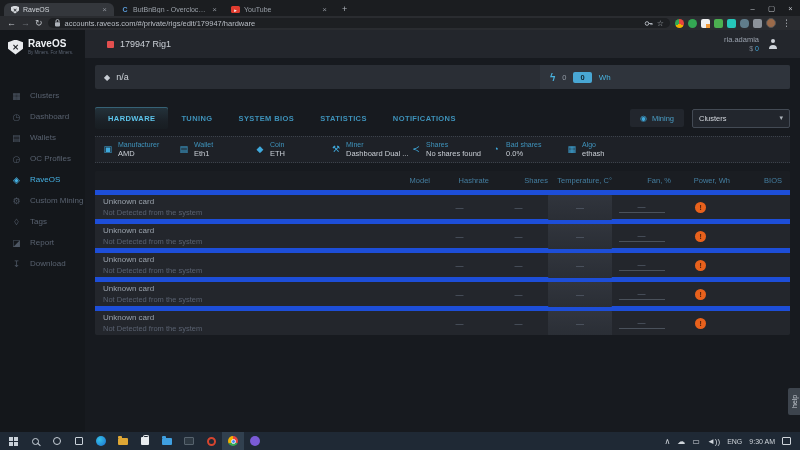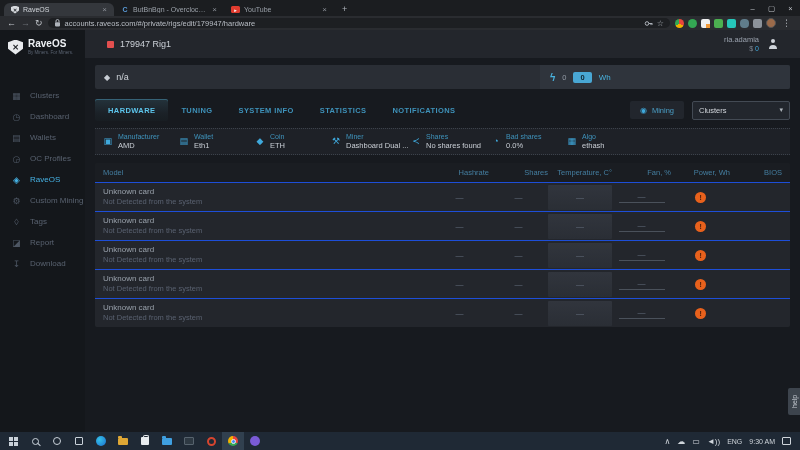--- a/index.html
+++ b/index.html
@@ -68,42 +68,42 @@
   .rigrow{height:24px;display:flex;background:#2a2e35;border-radius:2px;overflow:hidden}
   .rigleft{flex:1;display:flex;align-items:center;gap:6px;padding:0 9px}
   .ethglyph{color:#c8cdd4;font-size:8px}
   .rigname{color:#ced3d9;font-size:9px}
   .rigright{width:250px;background:#2f343c;display:flex;align-items:center;gap:7px;padding:0 10px}
   .bolt{color:#49b2de;font-size:10px;font-weight:bold}
   .pwr0{color:#949ca6;font-size:7.5px}
   .pbadge{background:#49a7d4;color:#0e2530;font-size:7.5px;font-weight:bold;height:11px;line-height:11px;padding:0 7px;border-radius:2px}
   .punit{color:#49b2de;font-size:8px}
 
-  .tabsrow{margin-top:10px;display:flex;align-items:center;height:22px}
+  .tabsrow{margin-top:18px;display:flex;align-items:center;height:22px}
   .apptab{font-size:7.5px;font-weight:bold;letter-spacing:.4px;color:#3e92ba;padding:0 13px;height:22px;display:flex;align-items:center;cursor:pointer}
   .apptab.active{background:linear-gradient(180deg,#24333c 0%,#1b2127 65%,#181d22 100%);color:#5dc6ec;border-radius:2px;box-shadow:inset 0 1px 0 rgba(90,190,230,.35)}
   .trght{margin-left:auto;display:flex;align-items:center}
   .miningbtn{display:flex;gap:5px;align-items:center;background:#22262d;height:18px;padding:0 10px;border-radius:2px;color:#4a9ec6;font-size:7.5px;cursor:pointer}
   .miningbtn .mico{color:#3fa9dc;font-size:8px}
   .actionsel{width:98px;height:19px;border:1px solid #434a54;background:#22262d;border-radius:2px;color:#d3d7dd;font-size:7.5px;display:flex;align-items:center;justify-content:space-between;padding:0 6px;margin-left:8px;cursor:pointer}
   .chev{color:#aeb4bb;font-size:7px}
 
   .infobar{margin-top:7px;height:27px;background:#1e2127;border-top:1px dotted #3c424b;border-bottom:1px dotted #3c424b;display:flex;align-items:center;padding:0 8px}
   .infoitem{display:flex;align-items:center;gap:5px;width:76px;flex:none}
   .iico{color:#3fa9dc;font-size:9px;width:10px;text-align:center}
   .itxt{line-height:1.2;white-space:nowrap}
   .ilabel{color:#3f94bd;font-size:7px}
   .ival{color:#c9ced5;font-size:7.5px}
 
   .gputable{margin-top:8px;background:#202329;border-radius:2px;overflow:hidden}
   .gthead,.grow{display:grid;grid-template-columns:1fr 59px 59px 64px 59px 59px 52px;align-items:center;padding:0 8px}
   .gthead{height:19px;background:#1a1d22;font-size:7.5px;color:#447ea0}
   .gthead span{text-align:right}
-  .gthead span:first-child{text-align:left}
-  .grow{height:29px;background:#23262c;border-top:1px solid #1d4ed8}
+  .gthead span:first-child{text-align:right}
+  .grow{height:29px;background:#23262c;border-top:5px solid #1d4ed8}
   .gm1{font-size:8px;color:#99a1ab;line-height:1.3}
   .gm2{font-size:7.5px;color:#596170;line-height:1.3}
   .dash{color:#667080;font-size:8px;text-align:center}
   .tempcell{height:25px;background:linear-gradient(180deg,#31353d,#2a2e35);display:flex;align-items:center;justify-content:center;border-radius:1px;cursor:pointer}
   .fancell{display:flex;flex-direction:column;align-items:center;gap:1px;cursor:pointer}
   .fanline{width:46px;height:1px;background:#4a515b}
   .powcell{display:flex;justify-content:center}
   .warnbadge{width:11px;height:11px;border-radius:50%;background:#e8611c;color:#59230a;font-size:8px;font-weight:bold;display:flex;align-items:center;justify-content:center;cursor:pointer}
 
   .helptab{position:absolute;right:0;top:388px;width:12px;height:27px;background:#3d444d;color:#c7ccd3;font-size:7px;display:flex;align-items:center;justify-content:center;writing-mode:vertical-rl;transform:rotate(180deg);border-radius:0 2px 2px 0;cursor:pointer}
@@ -263,21 +263,21 @@
             <span class="bolt">ϟ</span>
             <span class="pwr0">0</span>
             <span class="pbadge">0</span>
             <span class="punit">Wh</span>
           </div>
         </div>
 
         <div class="tabsrow">
           <div class="apptab active">HARDWARE</div>
           <div class="apptab">TUNING</div>
-          <div class="apptab">SYSTEM INFO</div>
+          <div class="apptab">SYSTEM BIOS</div>
           <div class="apptab">STATISTICS</div>
           <div class="apptab">NOTIFICATIONS</div>
           <div class="trght">
             <div class="miningbtn">
               <span class="mico">◉</span>
               <span>Mining</span>
             </div>
             <div class="actionsel">
               <span>Clusters</span>
               <span class="chev">▾</span>

